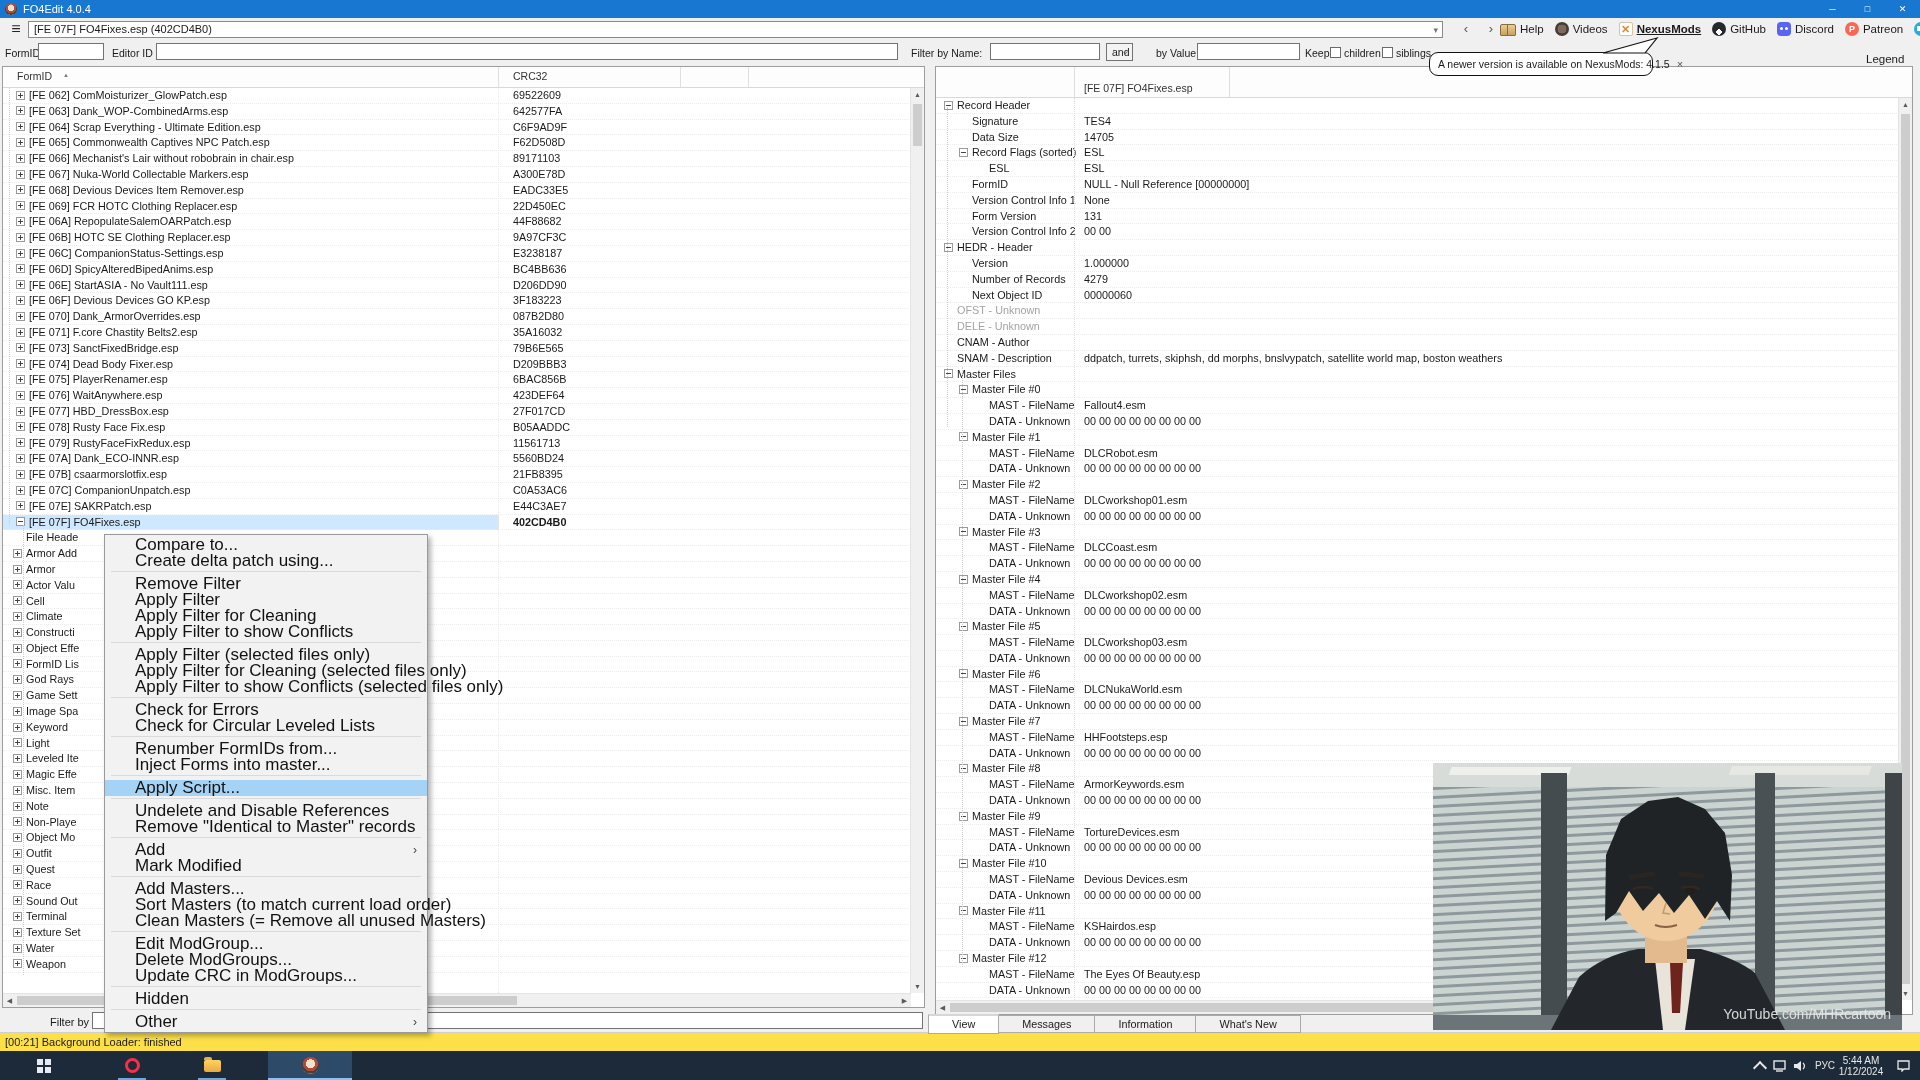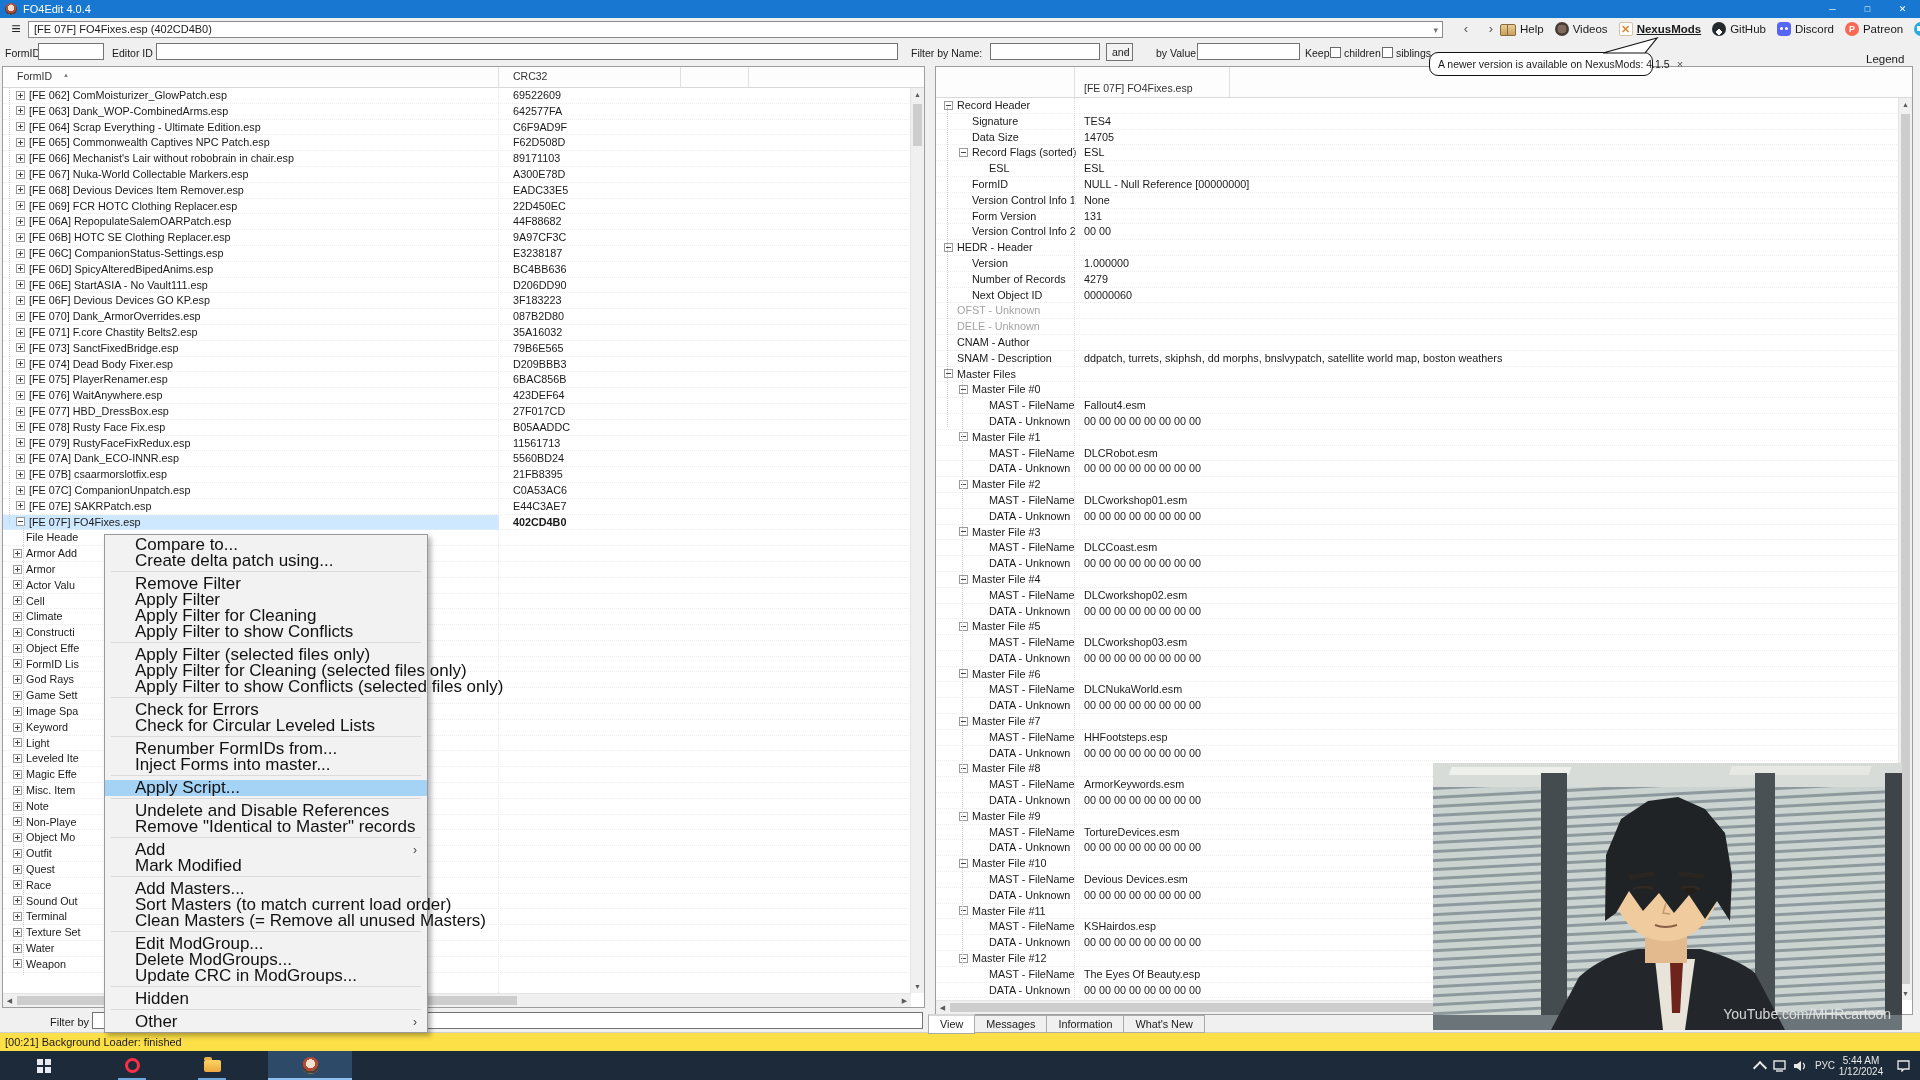--- a/index.html
+++ b/index.html
@@ -79,21 +79,21 @@
   .mi.sub::after{content:'\203A';position:absolute;right:10px;top:0;font-size:12px;color:#444;}
   .sep{height:5px;}
   .sep::before{content:'';display:block;margin:2px 6px;border-top:1px solid #dadada;}
   
   #notif{left:1429px;top:52px;width:224px;height:24px;background:#fff;border:1px solid #111;border-radius:9px;
     display:flex;align-items:center;padding:0 8px;font-size:10.5px;z-index:60;box-sizing:border-box;white-space:nowrap;}
   #notif .nclose{margin-left:7px;color:#555;font-size:11px;}
   #notif-tail{left:1595px;top:36px;z-index:61;}
   
   #tabs{left:928px;top:1015px;height:21px;display:flex;font-size:10.8px;z-index:5;}
-  .tab{background:#f0f0f0;border:1px solid #ababab;margin-right:-1px;height:18px;line-height:16px;padding:0 11px;box-sizing:border-box;text-align:right;}
+  .tab{background:#f0f0f0;border:1px solid #ababab;margin-right:-1px;height:18px;line-height:16px;padding:0 23px;box-sizing:border-box;text-align:right;}
   .tab.active{background:#fff;border-top:2px solid #d6d6d6;height:20px;position:relative;top:-1px;}
   #status-bar{left:0;top:1032px;width:1920px;height:19px;background:#fde047;border-top:1px solid #cfcfcf;
     font-size:11px;line-height:18px;padding-left:5px;box-sizing:border-box;}
   
   #video{left:1433px;top:763px;width:469px;height:267px;z-index:70;background:#9aa5a8;overflow:hidden;}
   
   #taskbar{left:0;top:1051px;width:1920px;height:29px;background:#1d2a3a;z-index:100;}
   .tcell{position:absolute;top:0;height:29px;display:flex;align-items:center;justify-content:center;}
   .uline{position:absolute;bottom:0;height:2px;background:#6fa8dc;}
   .win-logo{width:14px;height:14px;display:grid;grid-template-columns:1fr 1fr;grid-template-rows:1fr 1fr;gap:2px;}

